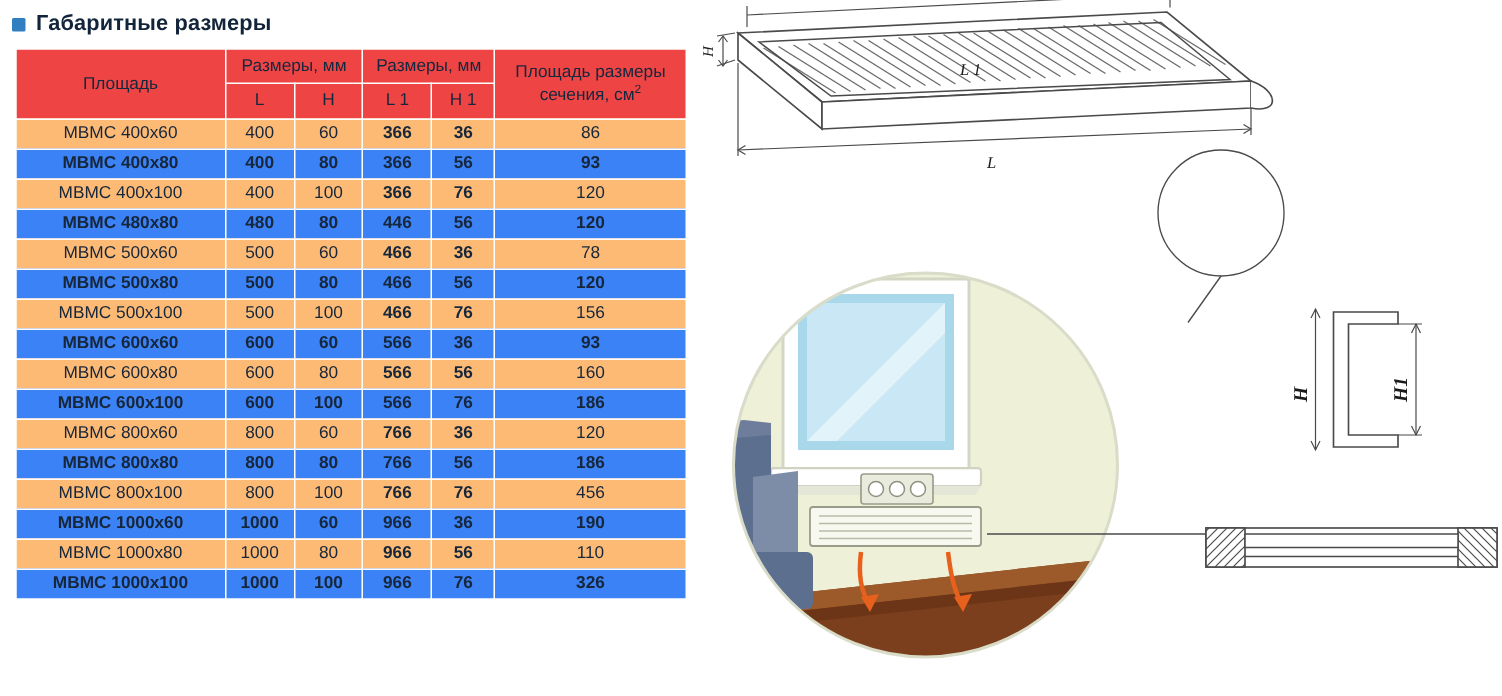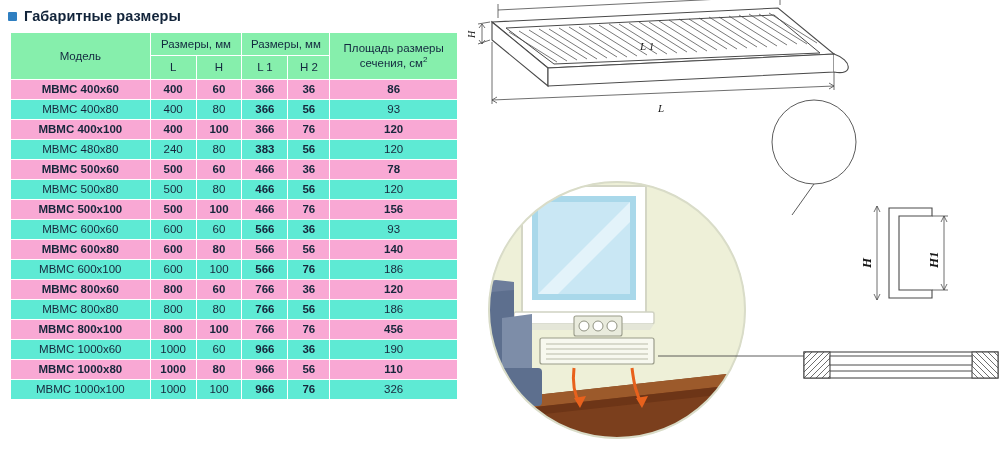--- a/index.html
+++ b/index.html
@@ -53,33 +53,33 @@
     border-collapse: collapse;
     width: 448px;
     font-size: 11.5px;
   }
   table.dims th, table.dims td {
     border: 1px solid #ffffff;
     text-align: center;
     vertical-align: middle;
   }
   table.dims thead th {
-    background: #86efac;
+    background: #ef4444;
     color: #13283f;
     font-weight: normal;
     font-size: 11.5px;
     padding: 4px 3px;
     line-height: 1.25;
   }
   table.dims tbody td {
     padding: 3.5px 3px;
     color: #16263b;
   }
-  tbody tr.odd td { background: #f9a8d4; font-weight: bold; }
-  tbody tr.even td { background: #5eead4; }
+  tbody tr.odd td { background: #fdba74; }
+  tbody tr.even td { background: #3b82f6; font-weight: bold; }
   td.model { text-align: center; padding-left: 4px; }
   td.bold { font-weight: bold; }
   .sup { font-size: 8px; vertical-align: super; }
   
   col.c-model { width: 140px; }
   col.c-l  { width: 46px; }
   col.c-h  { width: 46px; }
   col.c-l1 { width: 46px; }
   col.c-h1 { width: 42px; }
   col.c-area { width: 128px; }
@@ -109,33 +109,33 @@
       <colgroup>
         <col class="c-model">
           <col class="c-l">
           <col class="c-h">
           <col class="c-l1">
           <col class="c-h1">
           <col class="c-area">
       </colgroup>
       <thead>
         <tr>
-          <th rowspan="2">Модель</th>
+          <th rowspan="2">Площадь</th>
           <th colspan="2">Размеры, мм</th>
           <th colspan="2">Размеры, мм</th>
           <th rowspan="2">
             <span>Площадь размеры</span><br>
             <span>сечения, см</span><span class="sup">2</span>
           </th>
         </tr>
         <tr>
           <th>L</th>
           <th>H</th>
           <th>L 1</th>
-          <th>H 2</th>
+          <th>H 1</th>
         </tr>
       </thead>
       <tbody id="table-body">
           <tr class="odd">
             <td class="model">МВМС 400х60</td>
             <td>400</td>
             <td>60</td>
             <td class="bold">366</td>
             <td class="bold">36</td>
             <td>86</td>
@@ -151,23 +151,23 @@
           <tr class="odd">
             <td class="model">МВМС 400х100</td>
             <td>400</td>
             <td>100</td>
             <td class="bold">366</td>
             <td class="bold">76</td>
             <td>120</td>
           </tr>
           <tr class="even">
             <td class="model">МВМС  480х80</td>
-            <td>240</td>
-            <td>80</td>
-            <td class="bold">383</td>
+            <td>480</td>
+            <td>80</td>
+            <td class="bold">446</td>
             <td class="bold">56</td>
             <td>120</td>
           </tr>
           <tr class="odd">
             <td class="model">МВМС  500х60</td>
             <td>500</td>
             <td>60</td>
             <td class="bold">466</td>
             <td class="bold">36</td>
             <td>78</td>
@@ -195,21 +195,21 @@
             <td class="bold">566</td>
             <td class="bold">36</td>
             <td>93</td>
           </tr>
           <tr class="odd">
             <td class="model">МВМС  600х80</td>
             <td>600</td>
             <td>80</td>
             <td class="bold">566</td>
             <td class="bold">56</td>
-            <td>140</td>
+            <td>160</td>
           </tr>
           <tr class="even">
             <td class="model">МВМС  600х100</td>
             <td>600</td>
             <td>100</td>
             <td class="bold">566</td>
             <td class="bold">76</td>
             <td>186</td>
           </tr>
           <tr class="odd">

